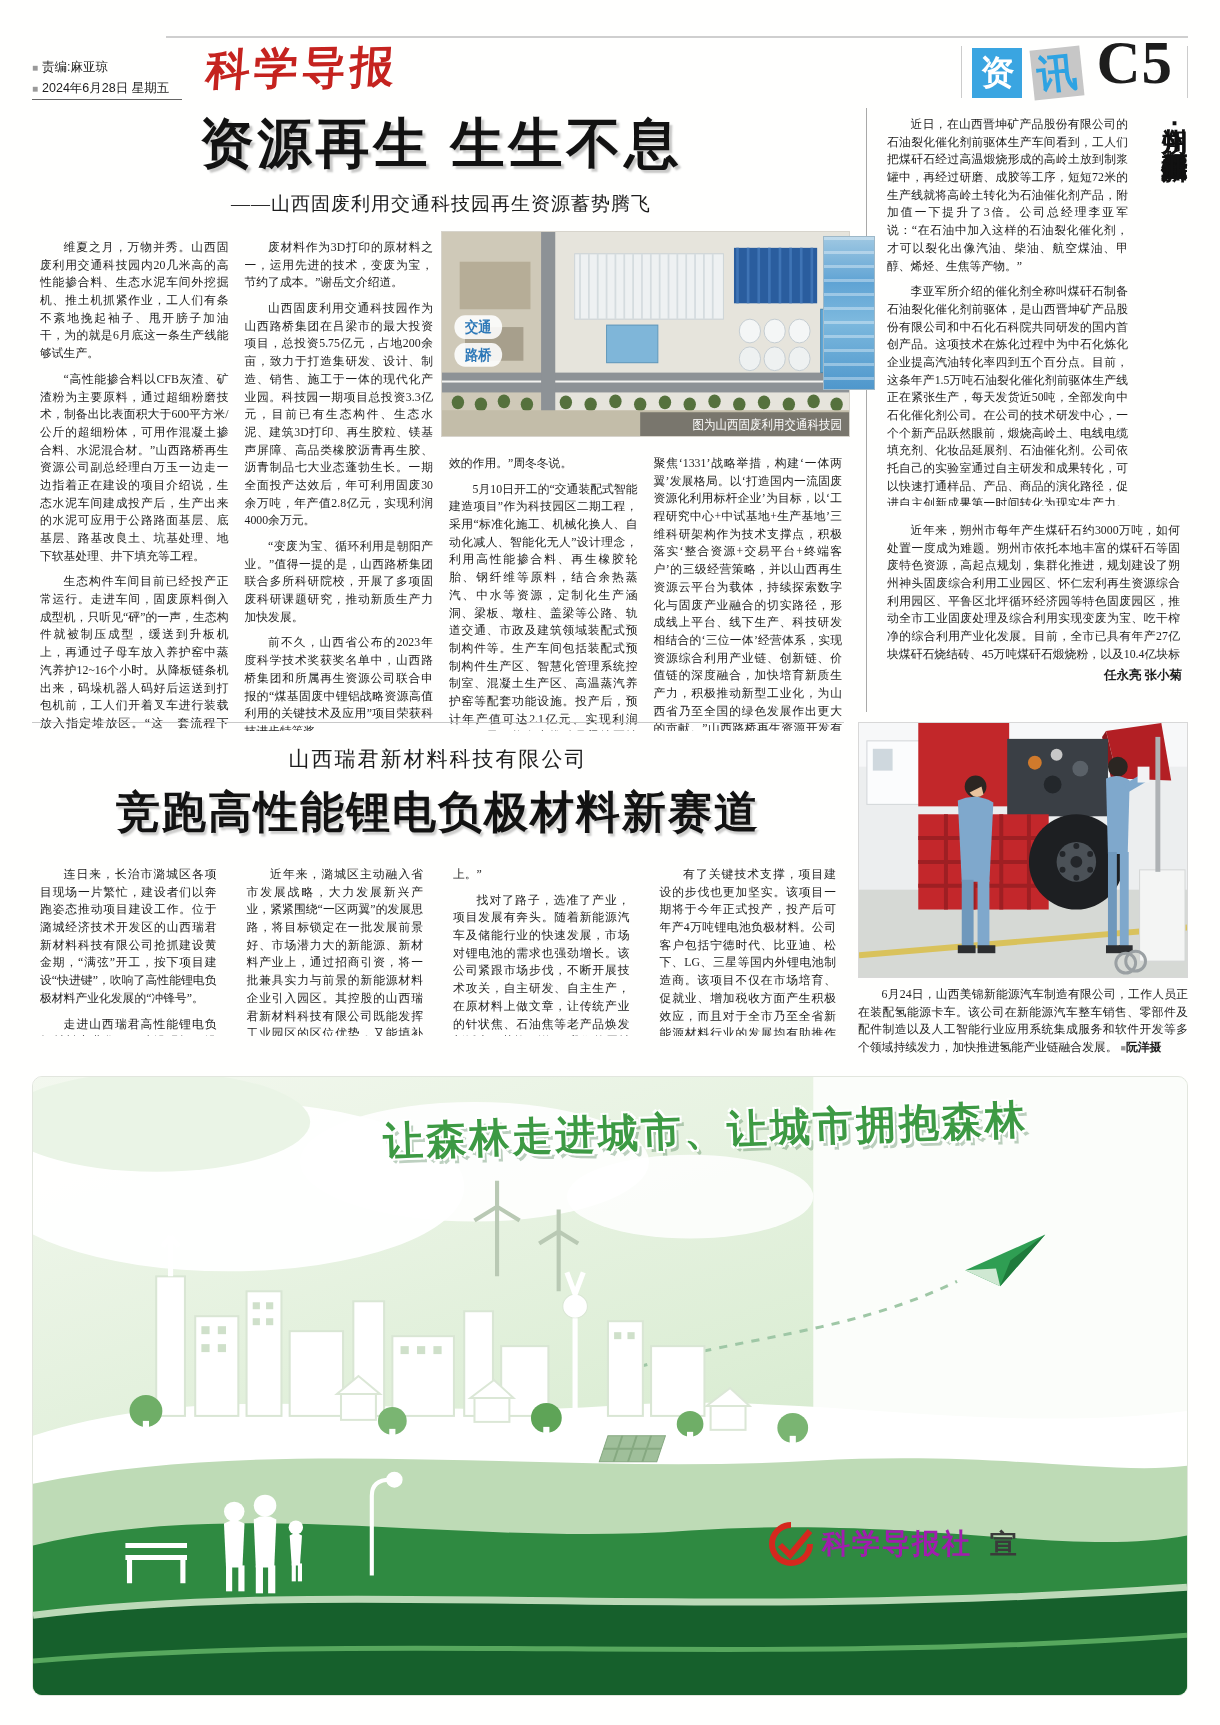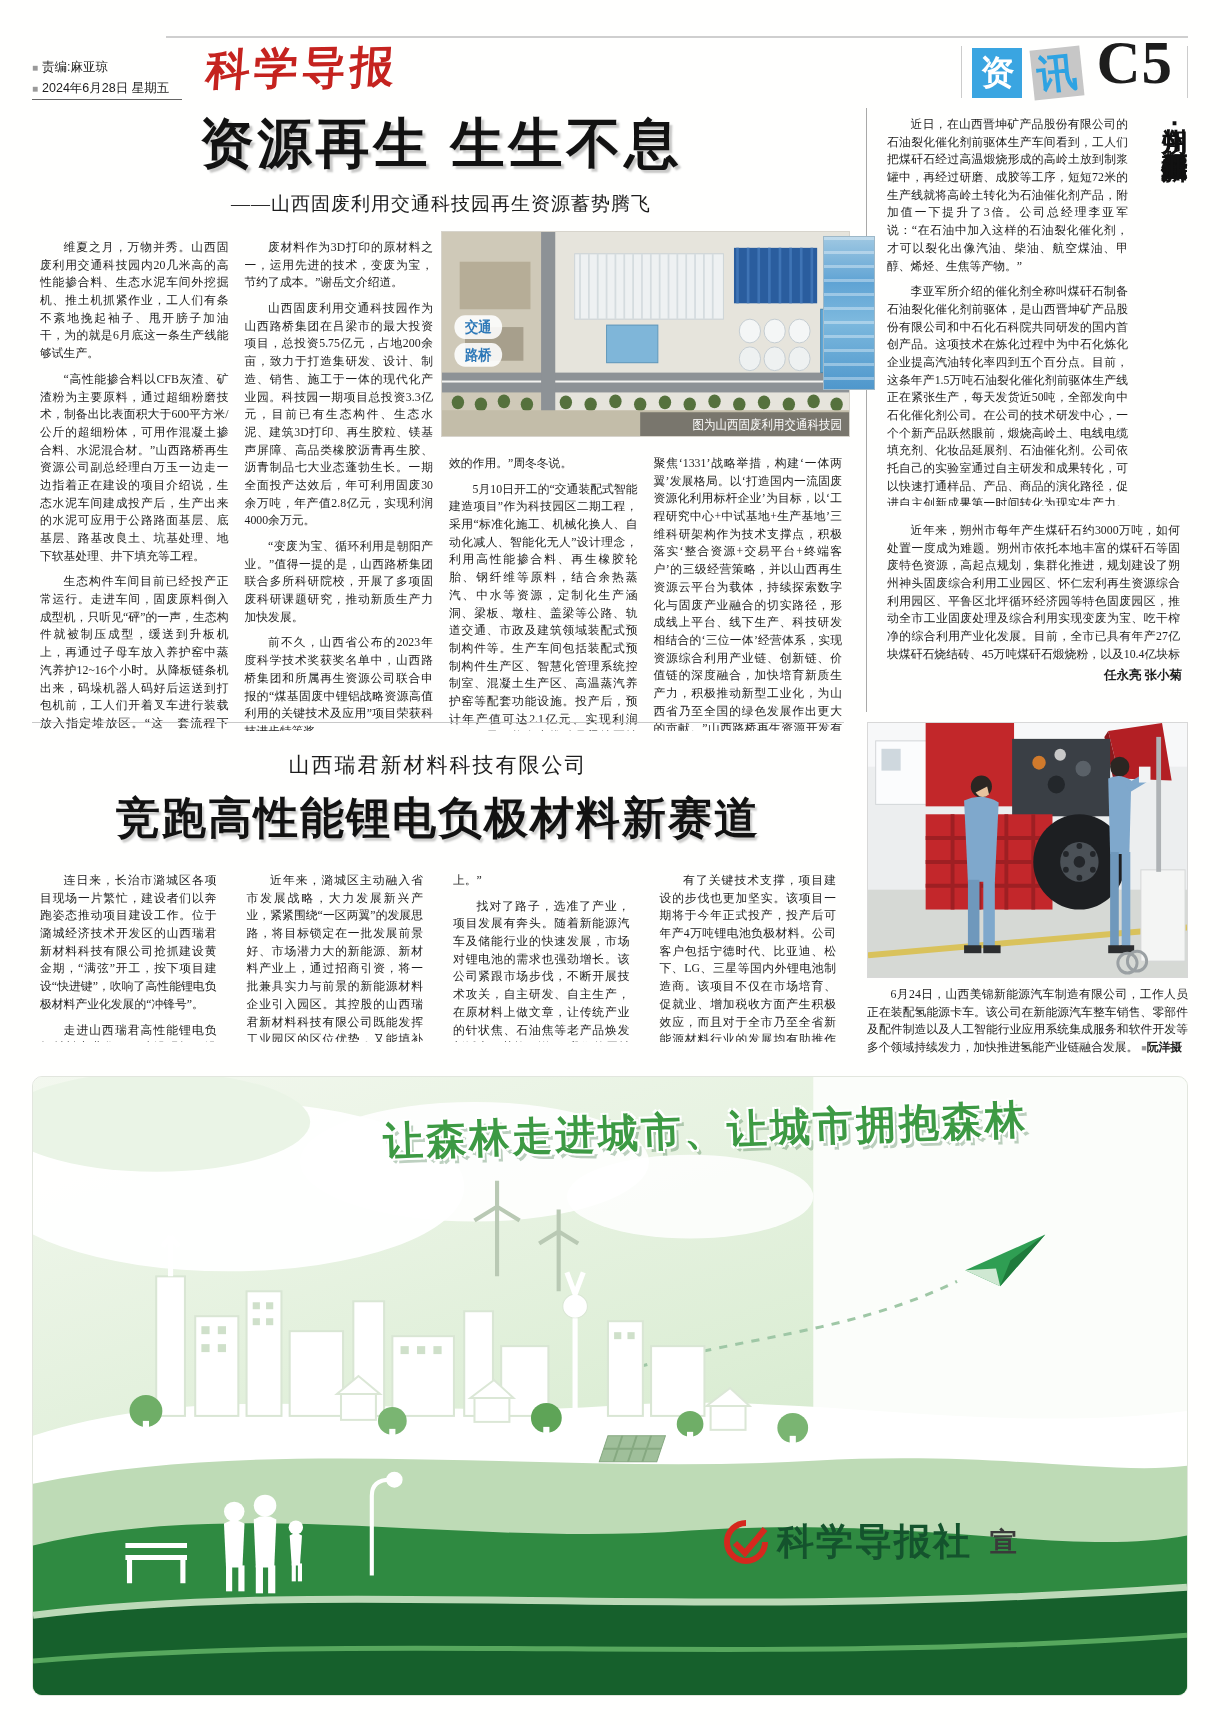--- a/index.html
+++ b/index.html
@@ -42,39 +42,39 @@
   .sz-aside { flex:1; margin-left:16px; border-left:1px solid #a9a9a9; padding-left:12px; position:relative; }
   .sz-top { display:flex; height:398px; overflow:hidden; }
   .sz-col { flex:1; }
   .sz-title { width:44px; writing-mode:vertical-rl; text-orientation:upright; font-size:26px; font-weight:bold; line-height:1.05; margin-left:8px; color:#111; }
   .sz-photo { position:absolute; left:-44px; top:128px; width:52px; height:154px; border:1px solid #9db8c8; background:linear-gradient(180deg,#9fc8e2 0%,#5fa3d4 30%,#7db9de 55%,#4f97cc 100%); z-index:2; }
   .sz-photo::before { content:""; position:absolute; inset:0; background:repeating-linear-gradient(180deg, rgba(255,255,255,.35) 0 3px, rgba(0,0,0,0) 3px 14px); }
   .sz-bottom { margin-top:8px; height:150px; overflow:hidden; }
 
   
   .mid-row { display:flex; margin-top:10px; }
-  .mid-left { width:812px; border-top:1px solid #c8c8c8; padding-top:28px; }
+  .mid-left { width:812px; border-top:1px solid #c8c8c8; padding-top:22px; }
   .kicker { text-align:center; font-size:21px; letter-spacing:2px; color:#1c1c1c; }
   .headline2 { font-family:"Liberation Sans","DejaVu Sans",sans-serif; font-weight:900; font-size:44px; text-align:center; letter-spacing:2px; margin:10px 0 16px; color:#121212; text-shadow:2px 3px 2px rgba(0,0,0,.2); }
   .mid-cols { display:grid; grid-template-columns:repeat(4,1fr); column-gap:14px; height:178px; overflow:hidden; }
   .midc4 { display:flex; flex-direction:column; }
-  .mid-right { flex:1; margin-left:23px; }
+  .mid-right { flex:1; margin-left:14px; }
   .photo-truck svg { width:100%; height:256px; display:block; border:1px solid #d8d8d8; }
   .truck-caption { margin-top:8px; font-size:11.8px; line-height:1.5; text-align:justify; text-indent:2em; height:78px; overflow:hidden; }
   .truck-caption .credit { font-weight:bold; white-space:nowrap; }
   .truck-caption .credit .sq { color:#9a9a9a; font-size:9px; }
 
   
   .poster { margin-top:12px; height:620px; position:relative; border:1px solid #e2e6de; border-radius:10px; overflow:hidden; background:#f7faf4; }
   .poster svg.scene { position:absolute; inset:0; width:100%; height:100%; }
   .poster-title { position:absolute; top:26px; left:350px; font-family:"Liberation Sans","DejaVu Sans",sans-serif; font-weight:900; font-size:40px; letter-spacing:3px; color:#3d9a44; transform:rotate(-2deg);
       text-shadow:-2px -2px 0 #fff,2px -2px 0 #fff,-2px 2px 0 #fff,2px 2px 0 #fff,4px 5px 0 rgba(38,98,46,.3); }
   .poster-logo { position:absolute; right:170px; bottom:128px; display:flex; align-items:center; gap:8px; }
   .poster-logo .mark { width:46px; height:46px; }
-  .poster-logo .name { color:#14532d; font-size:37px; font-weight:bold; letter-spacing:2px; font-family:Liberation Sans, sans-serif; }
+  .poster-logo .name { color:#a21caf; font-size:28px; font-weight:bold; letter-spacing:2px; font-family:Liberation Sans, sans-serif; }
   .poster-logo .suffix { color:#3a3a3a; font-size:27px; font-weight:bold; margin-left:10px; }
 </style>
 </head>
 <body>
 
 <div class="page">
 
   <div class="hdr">
     <div class="hdr-rule-long"></div>
     <div class="hdr-left">

